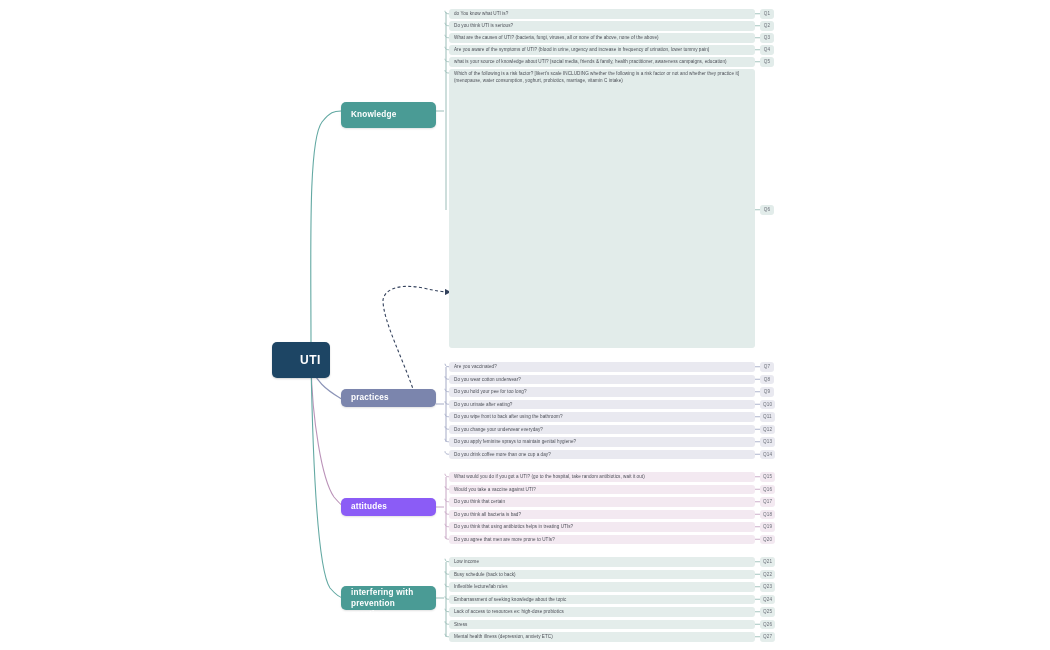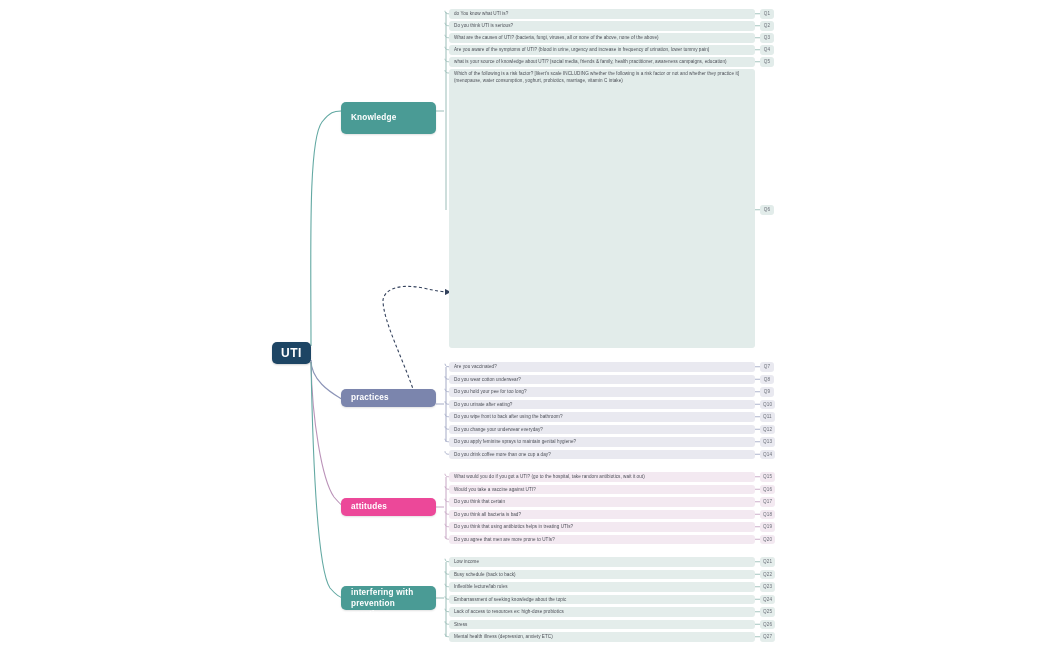--- a/index.html
+++ b/index.html
@@ -36,21 +36,21 @@
     font-weight:bold;
     letter-spacing:.2px;
     display:flex;align-items:center;
     padding:0 10px;
     box-sizing:border-box;
     line-height:1.35;
     box-shadow:0 1px 2px rgba(0,0,0,.12);
   }
   .branch-knowledge{background:#4a9b95;}
   .branch-practices{background:#7b85ad;}
-  .branch-attitudes{background:#ec4899;}
+  .branch-attitudes{background:#8b5cf6;}
   .branch-obstacles{background:#4a9b95;}
 
   
   .leaf{
     position:absolute;
     border-radius:3px;
     box-sizing:border-box;
     font-size:4.6px;
     line-height:1.5;
     color:#4c4f57;
@@ -166,25 +166,25 @@
       </g>
 
     <defs>
       <marker id="arrowhead" markerWidth="6" markerHeight="6" refX="5" refY="3" orient="auto">
         <path d="M0,0 L6,3 L0,6 z" fill="#33415c"></path>
       </marker>
     </defs>
     <path d="M416,398 C404,360 383,322 383,300 C385,287 404,284 423,288 C436,291 444,292 450,292" fill="none" stroke="#33415c" stroke-width="1.1" stroke-dasharray="3,2.4" marker-end="url(#arrowhead)"></path>
   </svg>
 
-  <div class="root-node" style="left:272px;top:342px;width:39px;height:22px;">
+  <div class="root-node" style="left:272px;top:342px;width:39px;height:36px;padding-left:19px;">
     <span>UTI</span>
   </div>
 
-  <div class="branch-node branch-knowledge" style="left:341px;top:102px;width:95px;height:32px;">
+  <div class="branch-node branch-knowledge" style="left:341px;top:102px;width:95px;height:26px;">
     <span>Knowledge</span>
   </div>
 
   <div class="branch-node branch-practices" style="left:341px;top:389px;width:95px;height:18px;">
     <span>practices</span>
   </div>
 
   <div class="branch-node branch-attitudes" style="left:341px;top:498px;width:95px;height:18px;">
     <span>attitudes</span>
   </div>

